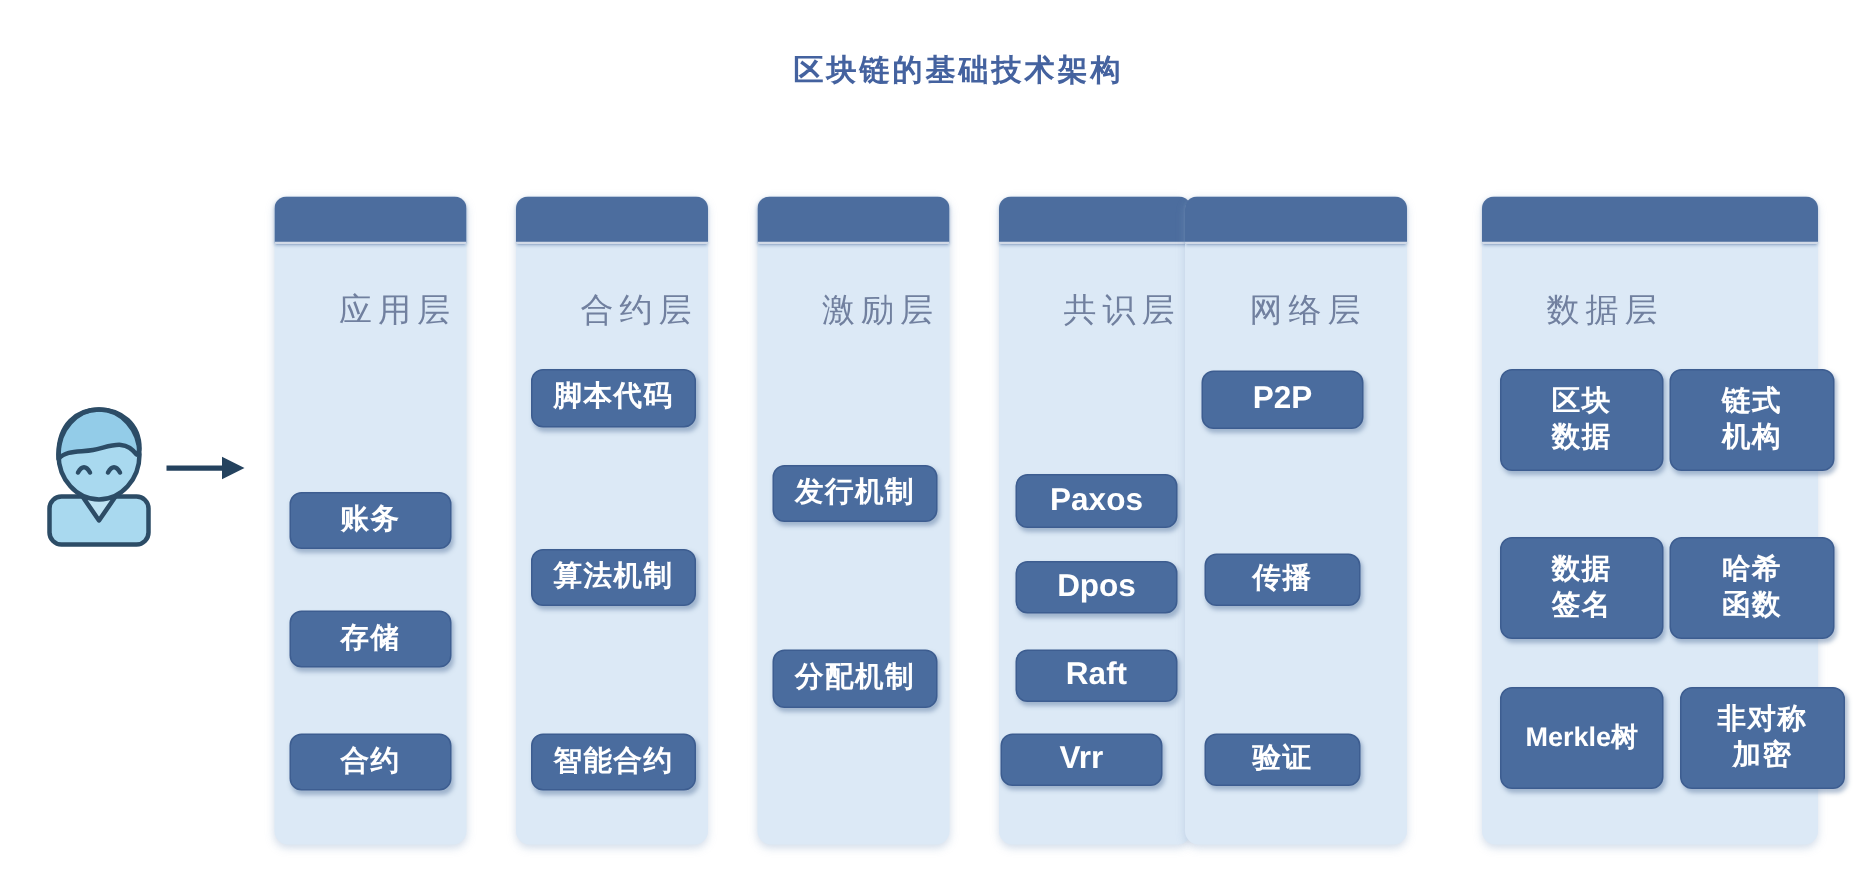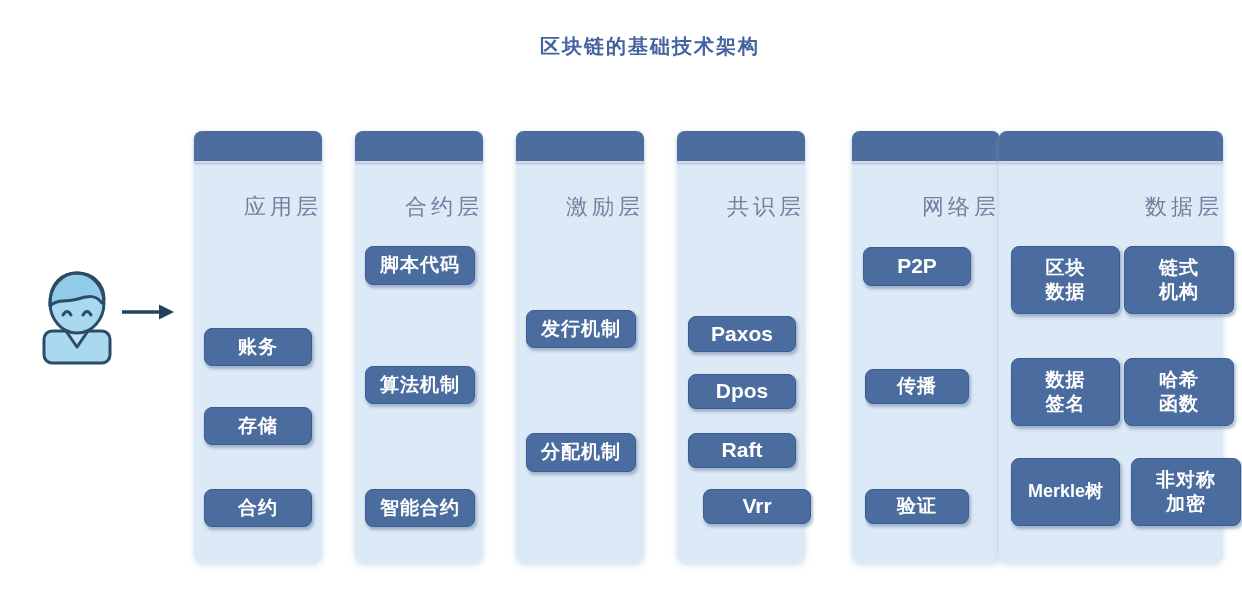--- a/index.html
+++ b/index.html
@@ -1,20 +1,20 @@
 <!DOCTYPE html>
 <html style="--main-title: #44629f; --header-bar: #4c6d9e; --panel: #dce9f6; --node: #4a6c9e; --node-text: #ffffff; --layer-title: #71809f; --icon-fill: #a9d9ef; --icon-hair: #93cce8; --icon-stroke: #2c4c66; --arrow: #24425e;"><head>
 <meta charset="utf-8">
 <style>
   html,body{margin:0;padding:0;background:#fff;}
   body{
     width:1242px;height:596px;position:relative;overflow:hidden;
     font-family:"Liberation Sans","DejaVu Sans",sans-serif;
   }
-  .stage{position:absolute;inset:0;margin-left:11px;}
+  .stage{position:absolute;inset:0;}
 
   .diagram-title{
     position:absolute;top:33px;left:519px;width:240px;text-align:center;
     font-size:20px;font-weight:bold;letter-spacing:2px;
     color:var(--main-title,#44629f);
   }
 
   .person{position:absolute;left:28px;top:270px;width:76px;height:96px;}
   .arrow{position:absolute;left:110px;top:300px;width:54px;height:24px;}
 
@@ -25,23 +25,24 @@
     box-shadow:0 2px 6px rgba(140,165,200,.38);
   }
   .col-header{
     position:absolute;top:0;left:0;right:0;height:30px;
     background:var(--header-bar,#4c6d9e);
     border-radius:8px 8px 2px 2px;
     border-bottom:2px solid rgba(255,255,255,.75);
     box-shadow:0 1px 2px rgba(110,140,180,.45);
   }
   .col-title{
-    position:absolute;top:61px;left:0;right:0;text-align:right;
+    position:absolute;top:61px;left:0;right:0;text-align:left;
     font-size:22px;letter-spacing:4px;
     color:var(--layer-title,#71809f);
+    padding-left:43px;
   }
   .node{
     position:absolute;
     background:var(--node,#4a6c9e);
     border:1px solid #3d5d90;
     border-radius:8px;
     color:var(--node-text,#ffffff);
     font-weight:bold;font-size:19px;line-height:1.28;letter-spacing:1px;
     display:flex;align-items:center;justify-content:center;text-align:center;
     white-space:pre-line;
@@ -62,23 +63,23 @@
 
   .c3{left:505px;width:128px}
   .c3 .n0{left:10px;top:179px;width:108px;height:36px}
   .c3 .n1{left:10px;top:302px;width:108px;height:37px}
 
   .c4{left:666px;width:128px}
   .c4 .n0{left:11px;top:100px;width:106px;height:66px}
   .c4 .n1{left:11px;top:185px;width:106px;height:34px}
   .c4 .n2{left:11px;top:243px;width:106px;height:33px}
   .c4 .n3{left:11px;top:302px;width:106px;height:33px}
-  .c4 .n4{left:26px;top:358px;width:106px;height:33px}
+  .c4 .n4{left:1px;top:358px;width:106px;height:33px}
 
-  .c5{left:841px;width:148px}
+  .c5{left:790px;width:148px}
   .c5 .n0{left:11px;top:116px;width:106px;height:37px}
   .c5 .n1{left:13px;top:238px;width:102px;height:33px}
   .c5 .n2{left:13px;top:358px;width:102px;height:33px}
 
   .c6{left:988px;width:224px}
   .c6 .n0{left:12px;top:115px;width:107px;height:66px}
   .c6 .n1{left:125px;top:115px;width:108px;height:66px}
   .c6 .n2{left:12px;top:227px;width:107px;height:66px}
   .c6 .n3{left:125px;top:227px;width:108px;height:66px}
   .c6 .n4{left:12px;top:327px;width:107px;height:66px;font-size:18px;letter-spacing:0}

